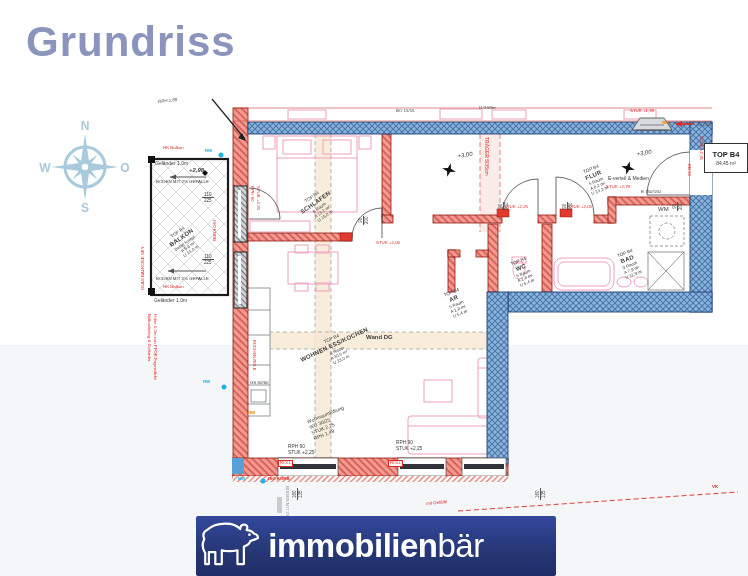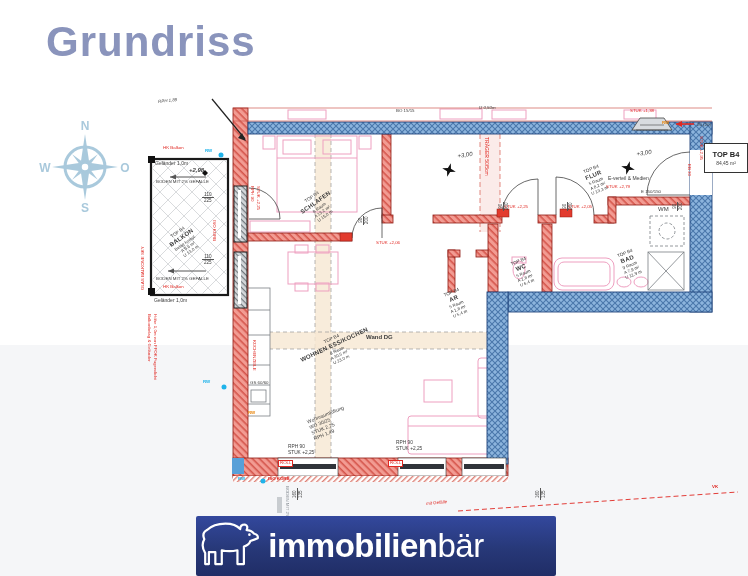--- a/index.html
+++ b/index.html
@@ -1,19 +1,19 @@
 <!DOCTYPE html>
 <html><head>
 <meta charset="utf-8">
 <style>
   html,body{margin:0;padding:0;background:#fff;}
   .page{position:relative;width:748px;height:576px;background:#fff;overflow:hidden;
         font-family:"Liberation Sans",sans-serif;}
   .title{position:absolute;left:26px;top:18px;font-size:42px;font-weight:bold;
-         letter-spacing:1px;color:#8a94bc;margin-left:20px;}
+         letter-spacing:1px;color:#8a94bc;}
   svg{position:absolute;left:0;top:0;}
   
   .L{position:absolute;white-space:nowrap;color:#3c3c3c;line-height:1.1;
      transform-origin:0 0;font-family:"Liberation Sans",sans-serif;}
   .s4{font-size:4.4px}.s5{font-size:5px}.s6{font-size:6px}
   .red{color:#e02822}.cyan{color:#1fb3ea}.org{color:#e8860d}.gray{color:#8a9096}
   .b{font-weight:bold}.i{font-style:italic}
   .vd{writing-mode:vertical-rl;}
   .v{transform:rotate(-90deg);}
   .dimv{display:flex;flex-direction:column;align-items:center;line-height:1.15;}

